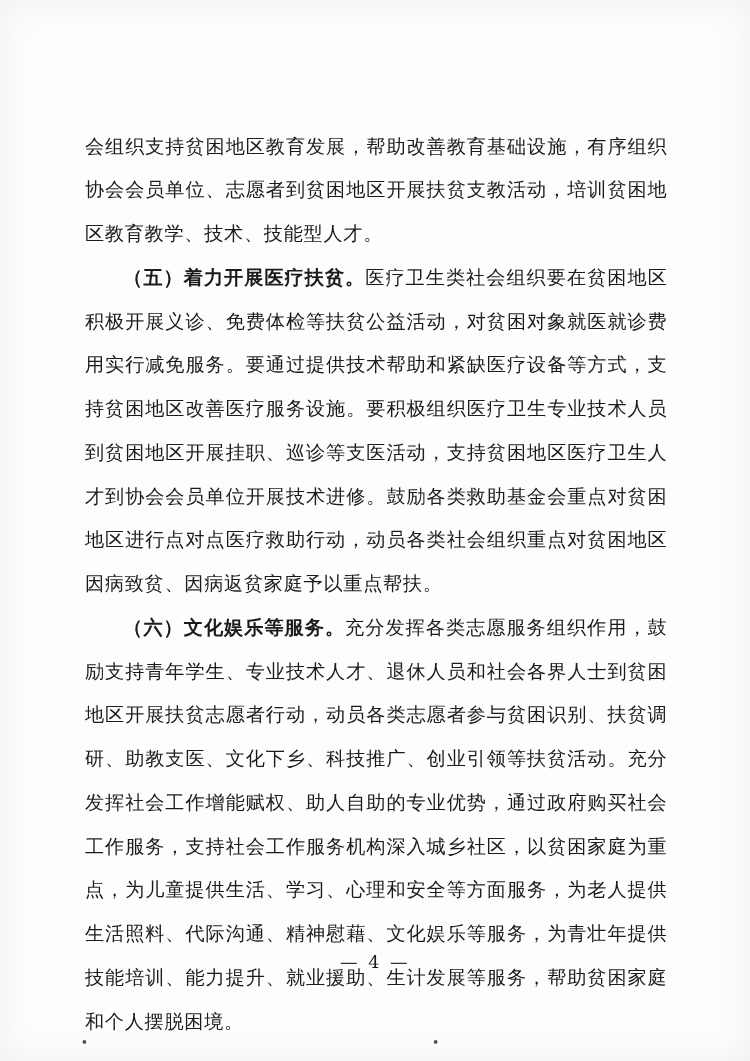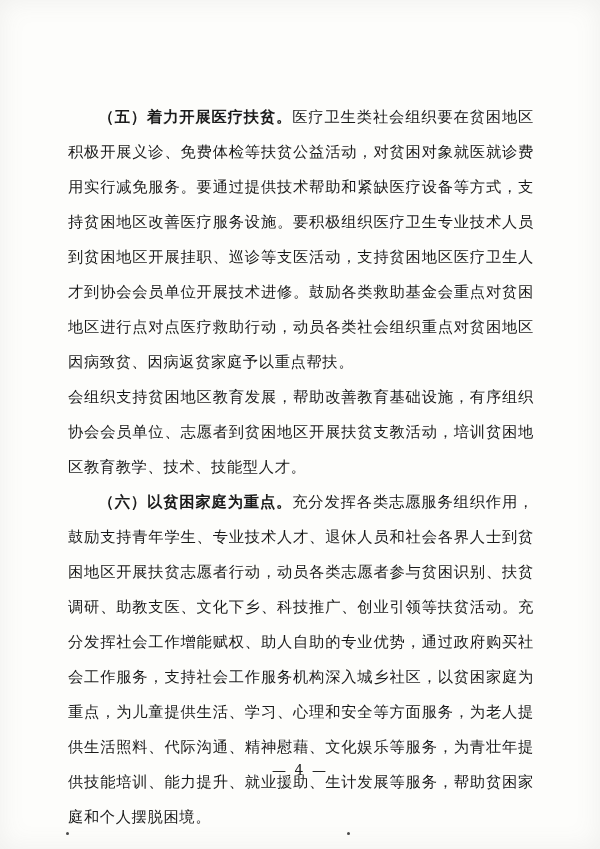--- a/index.html
+++ b/index.html
@@ -80,30 +80,30 @@
     pointer-events: none;
     box-shadow: inset 0 0 26px rgba(120,120,120,0.10);
   }
 </style>
 </head>
 <body>
 
 <div class="page">
   <div class="page-inner">
 
-    <p class="para indent">
-      <span class="bold-lead">（五）着力开展医疗扶贫。</span><span>医疗卫生类社会组织要在贫困地区积极开展义诊、免费体检等扶贫公益活动，对贫困对象就医就诊费用实行减免服务。要通过提供技术帮助和紧缺医疗设备等方式，支持贫困地区改善医疗服务设施。要积极组织医疗卫生专业技术人员到贫困地区开展挂职、巡诊等支医活动，支持贫困地区医疗卫生人才到协会会员单位开展技术进修。鼓励各类救助基金会重点对贫困地区进行点对点医疗救助行动，动员各类社会组织重点对贫困地区因病致贫、因病返贫家庭予以重点帮扶。</span>
-    </p>
-
     <p class="para">
       <span>会组织支持贫困地区教育发展，帮助改善教育基础设施，有序组织协会会员单位、志愿者到贫困地区开展扶贫支教活动，培训贫困地区教育教学、技术、技能型人才。</span>
     </p>
 
     <p class="para indent">
-      <span class="bold-lead">（六）以贫困家庭为重点。</span><span>充分发挥各类志愿服务组织作用，鼓励支持青年学生、专业技术人才、退休人员和社会各界人士到贫困地区开展扶贫志愿者行动，动员各类志愿者参与贫困识别、扶贫调研、助教支医、文化下乡、科技推广、创业引领等扶贫活动。充分发挥社会工作增能赋权、助人自助的专业优势，通过政府购买社会工作服务，支持社会工作服务机构深入城乡社区，以贫困家庭为重点，为儿童提供生活、学习、心理和安全等方面服务，为老人提供生活照料、代际沟通、精神慰藉、文化娱乐等服务，为青壮年提供技能培训、能力提升、就业援助、生计发展等服务，帮助贫困家庭和个人摆脱困境。</span>
+      <span class="bold-lead">（五）着力开展医疗扶贫。</span><span>医疗卫生类社会组织要在贫困地区积极开展义诊、免费体检等扶贫公益活动，对贫困对象就医就诊费用实行减免服务。要通过提供技术帮助和紧缺医疗设备等方式，支持贫困地区改善医疗服务设施。要积极组织医疗卫生专业技术人员到贫困地区开展挂职、巡诊等支医活动，支持贫困地区医疗卫生人才到协会会员单位开展技术进修。鼓励各类救助基金会重点对贫困地区进行点对点医疗救助行动，动员各类社会组织重点对贫困地区因病致贫、因病返贫家庭予以重点帮扶。</span>
+    </p>
+
+    <p class="para indent">
+      <span class="bold-lead">（六）文化娱乐等服务。</span><span>充分发挥各类志愿服务组织作用，鼓励支持青年学生、专业技术人才、退休人员和社会各界人士到贫困地区开展扶贫志愿者行动，动员各类志愿者参与贫困识别、扶贫调研、助教支医、文化下乡、科技推广、创业引领等扶贫活动。充分发挥社会工作增能赋权、助人自助的专业优势，通过政府购买社会工作服务，支持社会工作服务机构深入城乡社区，以贫困家庭为重点，为儿童提供生活、学习、心理和安全等方面服务，为老人提供生活照料、代际沟通、精神慰藉、文化娱乐等服务，为青壮年提供技能培训、能力提升、就业援助、生计发展等服务，帮助贫困家庭和个人摆脱困境。</span>
     </p>
 
   </div>
 
   <div class="page-number">— 4 —</div>
 
   <div class="dot-left"></div>
   <div class="dot-center"></div>
   <div class="edge-shadow"></div>
 </div>

